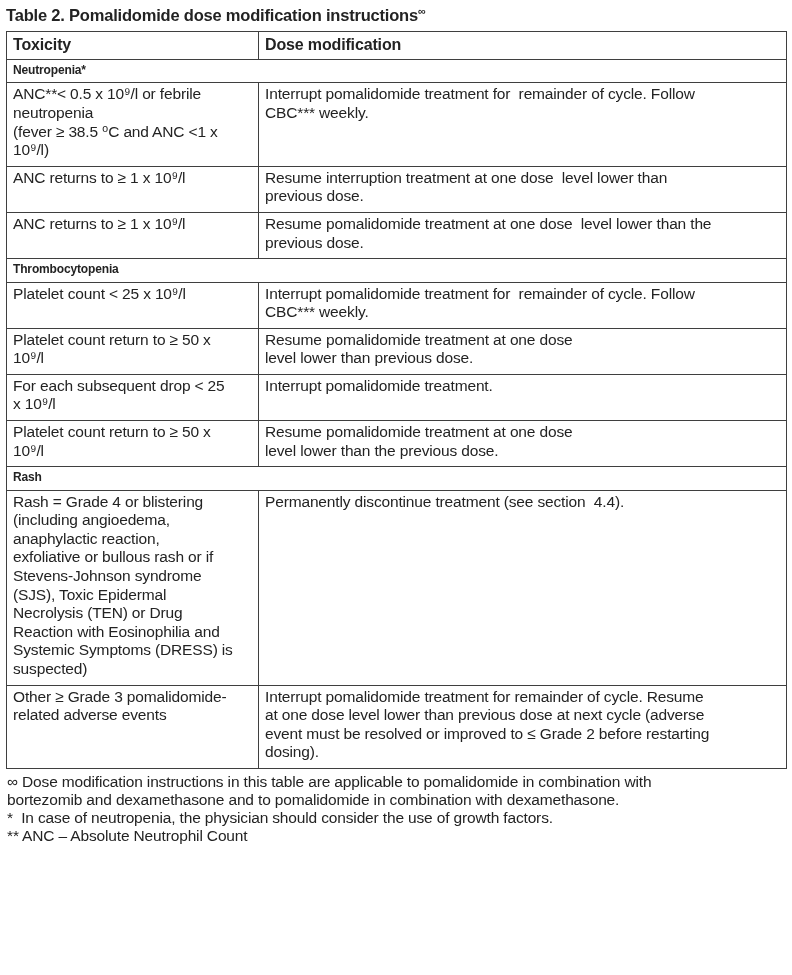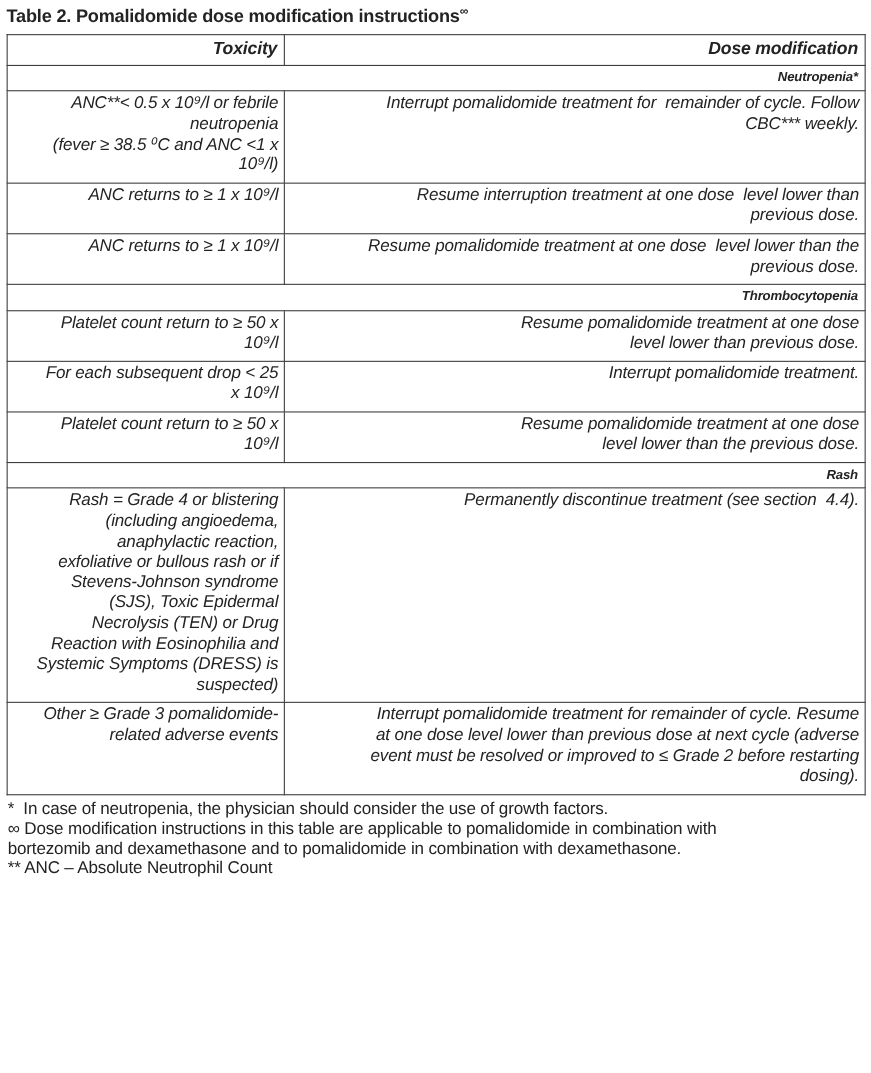--- a/index.html
+++ b/index.html
@@ -35,28 +35,27 @@
     border-collapse: collapse;
     table-layout: fixed;
     width: 780px;
   }
   col.col-tox  { width: 252px; }
   col.col-dose { width: 528px; }
   table.dose-table th,
   table.dose-table td {
     border: 1.5px solid #3f3f3f;
     vertical-align: top;
-    text-align: right;
+    text-align: left;
     font-size: 15.5px;
     line-height: 1.2;
     letter-spacing: -0.15px;
     padding: 2px 5px 6px 6px;
     white-space: pre-wrap;
     overflow: hidden;
-    font-style: italic;
   }
   table.dose-table th {
     font-weight: bold;
     font-size: 16px;
     padding: 3px 6px 5px 6px;
   }
   tr.section-row td {
     font-weight: bold;
     font-size: 12px;
     padding: 3px 6px 5px 6px;
@@ -112,20 +111,25 @@
         </tr>
         <tr>
           <td class="tox-cell">ANC returns to ≥ 1 x 10⁹/l</td>
           <td class="dose-cell">Resume pomalidomide treatment at one dose  level lower than the
 previous dose.</td>
         </tr>
         <tr class="section-row">
           <td colspan="2">Thrombocytopenia</td>
         </tr>
         <tr>
+          <td class="tox-cell">Platelet count &lt; 25 x 10⁹/l</td>
+          <td class="dose-cell">Interrupt pomalidomide treatment for  remainder of cycle. Follow
+CBC*** weekly.</td>
+        </tr>
+        <tr>
           <td class="tox-cell">Platelet count return to ≥ 50 x
 10⁹/l</td>
           <td class="dose-cell">Resume pomalidomide treatment at one dose
 level lower than previous dose.</td>
         </tr>
         <tr>
           <td class="tox-cell">For each subsequent drop &lt; 25
 x 10⁹/l</td>
           <td class="dose-cell">Interrupt pomalidomide treatment.</td>
         </tr>
@@ -156,19 +160,19 @@
 related adverse events</td>
           <td class="dose-cell">Interrupt pomalidomide treatment for remainder of cycle. Resume
 at one dose level lower than previous dose at next cycle (adverse
 event must be resolved or improved to ≤ Grade 2 before restarting
 dosing).</td>
         </tr>
       </tbody>
   </table>
 
   <div class="footnotes" id="footnotes">
-      <div class="footnote">*  In case of neutropenia, the physician should consider the use of growth factors.</div>
       <div class="footnote">∞ Dose modification instructions in this table are applicable to pomalidomide in combination with
 bortezomib and dexamethasone and to pomalidomide in combination with dexamethasone.</div>
+      <div class="footnote">*  In case of neutropenia, the physician should consider the use of growth factors.</div>
       <div class="footnote">** ANC – Absolute Neutrophil Count</div>
     </div>
 
 </div>
 
 </body></html>

